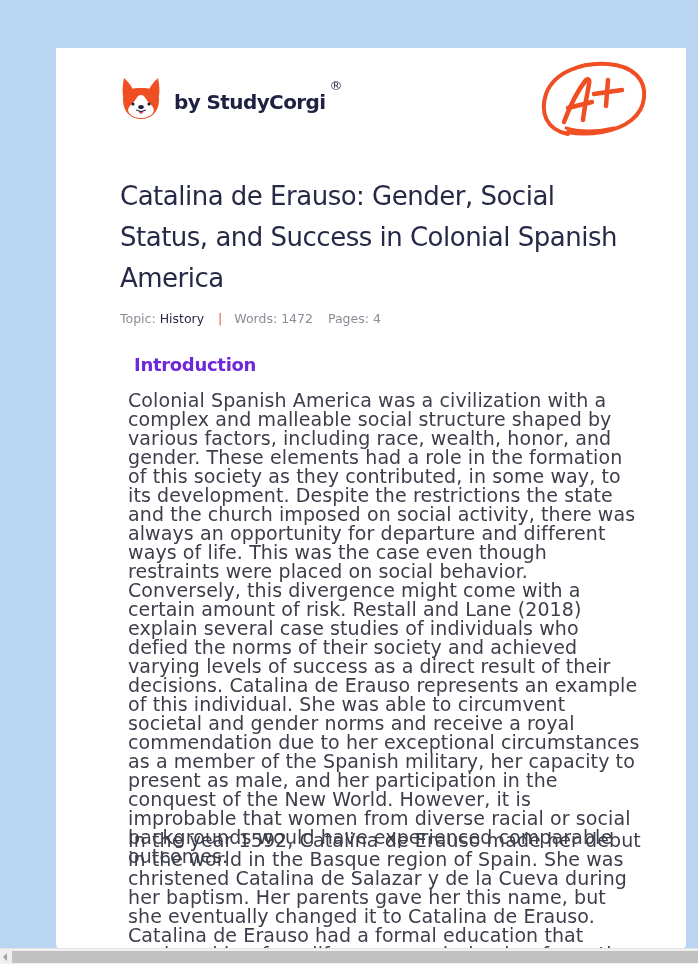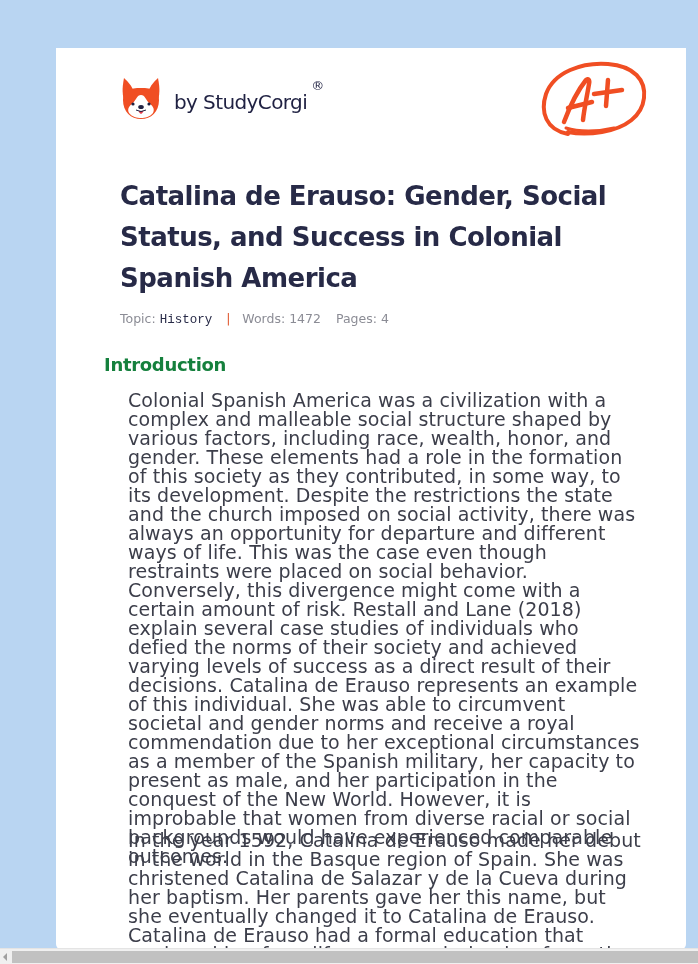--- a/index.html
+++ b/index.html
@@ -21,21 +21,21 @@
   .header {
     position: absolute;
     left: 64px; top: 28px;
     display: flex; align-items: center;
   }
   .corgi { width: 42px; height: 44px; display: block; }
   .brand {
     margin-left: 12px;
     margin-top: 8px;
     font-family: "DejaVu Sans", sans-serif;
-    font-weight: normal;
+    font-weight: bold;
     font-size: 20px;
     color: #1f2142;
     letter-spacing: -0.6px;
   }
   .reg {
     font-family: "DejaVu Sans", sans-serif;
     font-size: 13px;
     color: #1f2142;
     position: relative;
     top: -13px;
@@ -45,46 +45,46 @@
     position: absolute;
     left: 482px; top: 10px;
     width: 110px; height: 82px;
   }
 
   .title {
     position: absolute;
     left: 64px; top: 128px;
     width: 510px;
     font-family: "DejaVu Sans", sans-serif;
-    font-weight: bold;
+    font-weight: normal;
     font-size: 26px;
     line-height: 41px;
     color: #272a47;
     letter-spacing: -0.5px;
   }
 
   .meta {
     position: absolute;
     left: 64px; top: 263px;
     font-family: "DejaVu Sans", sans-serif;
     font-size: 12.5px;
     color: #8b8c95;
     white-space: nowrap;
   }
-  .meta .topic-val { color: #272a47; font-family: Liberation Mono, monospace; }
+  .meta .topic-val { color: #272a47; }
   .meta .sep { color: #e0552c; margin: 0 8px 0 10px; }
   .meta .pages { margin-left: 11px; }
 
   .h2 {
     position: absolute;
-    left: 48px;
+    left: 78px;
     font-family: "DejaVu Sans", sans-serif;
     font-weight: bold;
     font-size: 18px;
-    color: #15803d;
+    color: #6d28d9;
     letter-spacing: -0.3px;
   }
   .h2.intro { top: 306px; }
   .h2.how { top: 722px; width: 500px; line-height: 24px; }
 
   .para {
     position: absolute;
     left: 72px;
     width: 516px;
     font-family: "DejaVu Sans", sans-serif;

